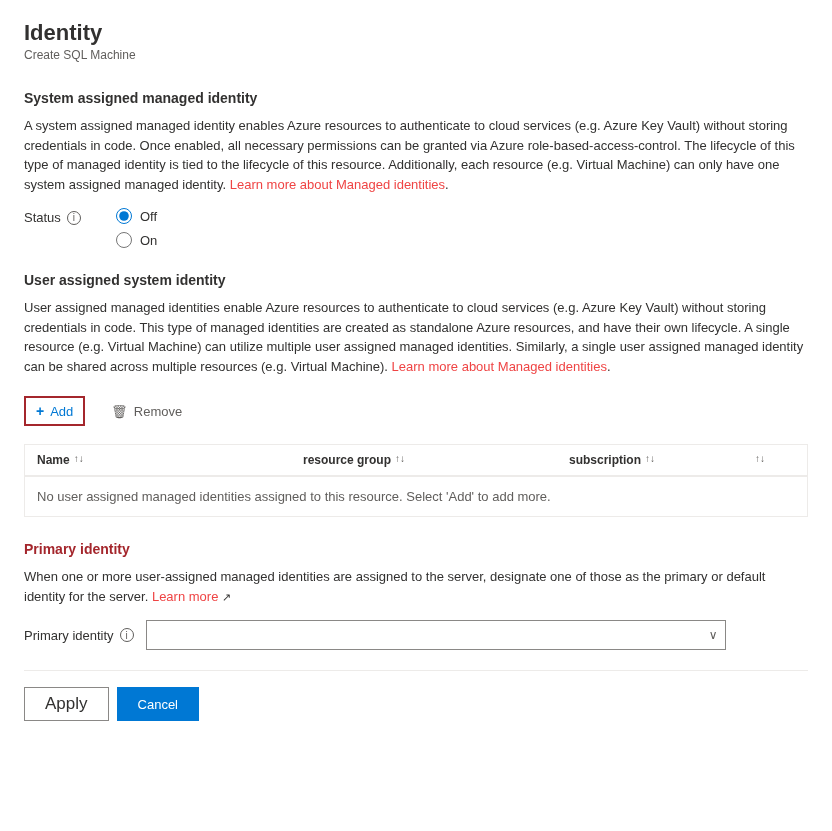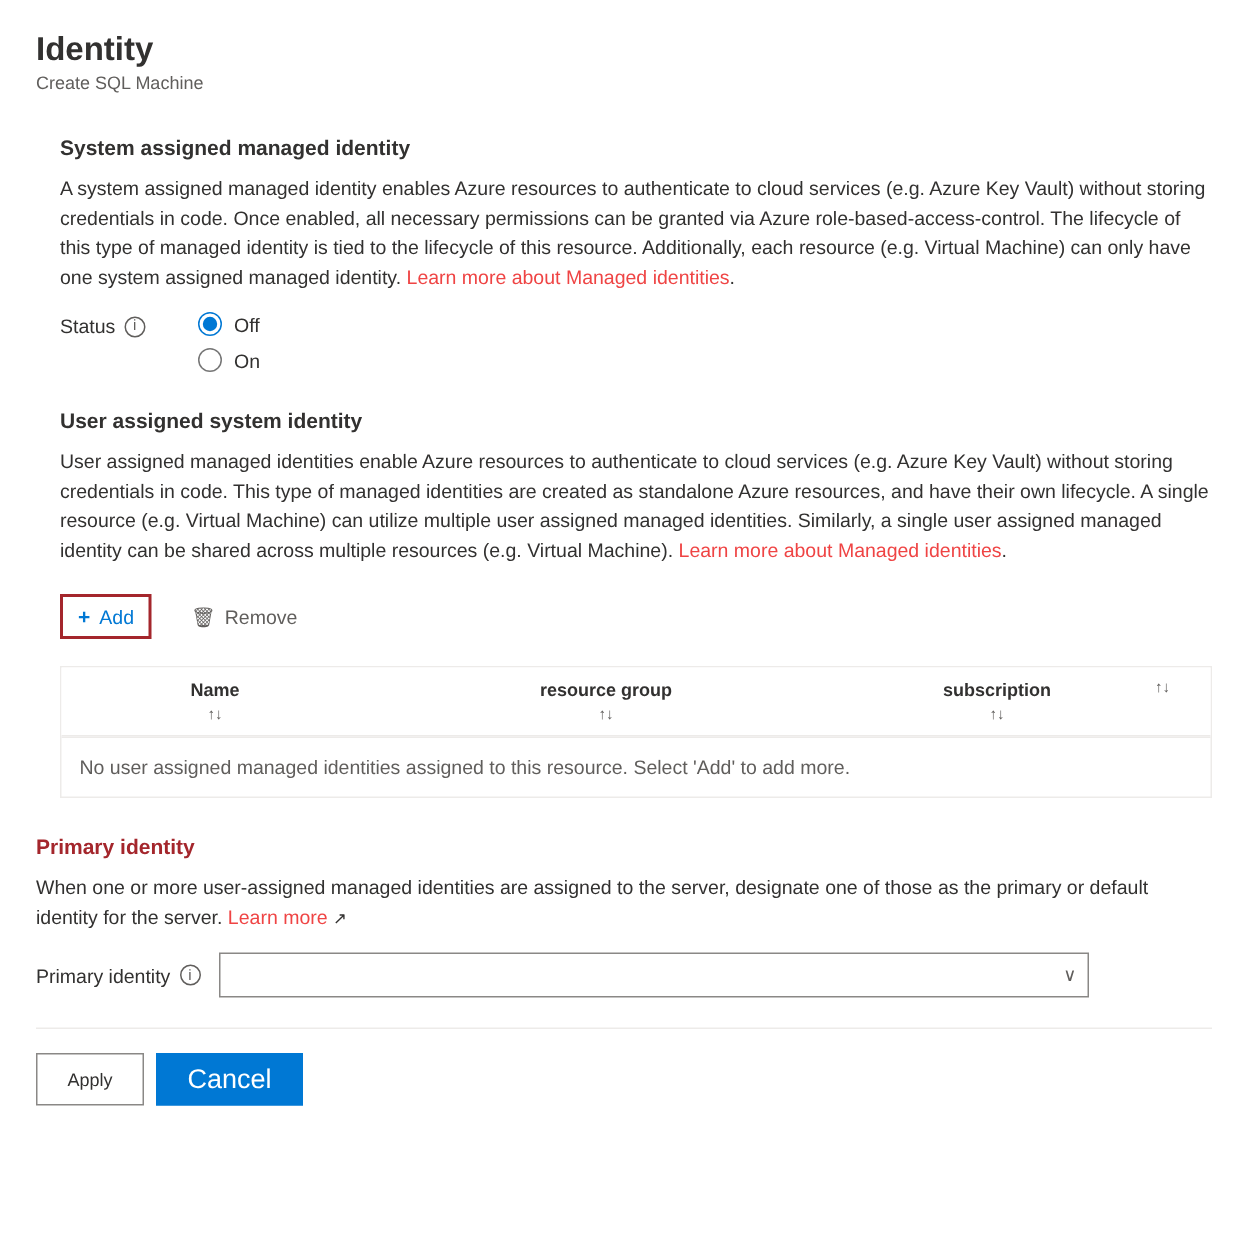--- a/index.html
+++ b/index.html
@@ -81,21 +81,20 @@
       cursor: pointer;
     }
     .radio-option input[type="radio"] {
       width: 16px;
       height: 16px;
       accent-color: #0078d4;
       cursor: pointer;
     }
     .section-divider {
       margin-bottom: 20px;
-      margin-left: 16px;
     }
     .add-remove-row {
       display: flex;
       align-items: center;
       gap: 16px;
       margin-bottom: 12px;
       padding: 6px 0;
     }
     .add-btn {
       display: flex;
@@ -130,23 +129,21 @@
       grid-template-columns: 1fr 80px 1fr 80px 1fr 40px;
       background: #fff;
       border-bottom: 1px solid #edebe9;
       padding: 8px 12px;
     }
     .table-header-cell {
       font-size: 12px;
       font-weight: 600;
       color: #323130;
       display: flex;
-      align-items: center;
       gap: 4px;
-      flex-direction: column;
     }
     .sort-icon {
       color: #605e5c;
       font-size: 10px;
     }
     .table-empty-row {
       padding: 12px;
       font-size: 13px;
       color: #605e5c;
       border-top: 1px solid #edebe9;
@@ -202,30 +199,30 @@
     }
     .footer-buttons {
       display: flex;
       gap: 8px;
     }
     .btn-apply {
       padding: 6px 20px;
       background: #fff;
       border: 1px solid #8a8886;
       color: #323130;
-      font-size: 12px;
+      font-size: 17px;
       font-family: inherit;
       cursor: pointer;
     }
     .btn-cancel {
       padding: 6px 20px;
       background: #0078d4;
       border: 1px solid #0078d4;
       color: #fff;
-      font-size: 18px;
+      font-size: 13px;
       font-family: inherit;
       cursor: pointer;
     }
     .plus-icon {
       font-size: 14px;
       font-weight: 700;
       color: #0078d4;
     }
     .trash-icon {
       font-size: 13px;

